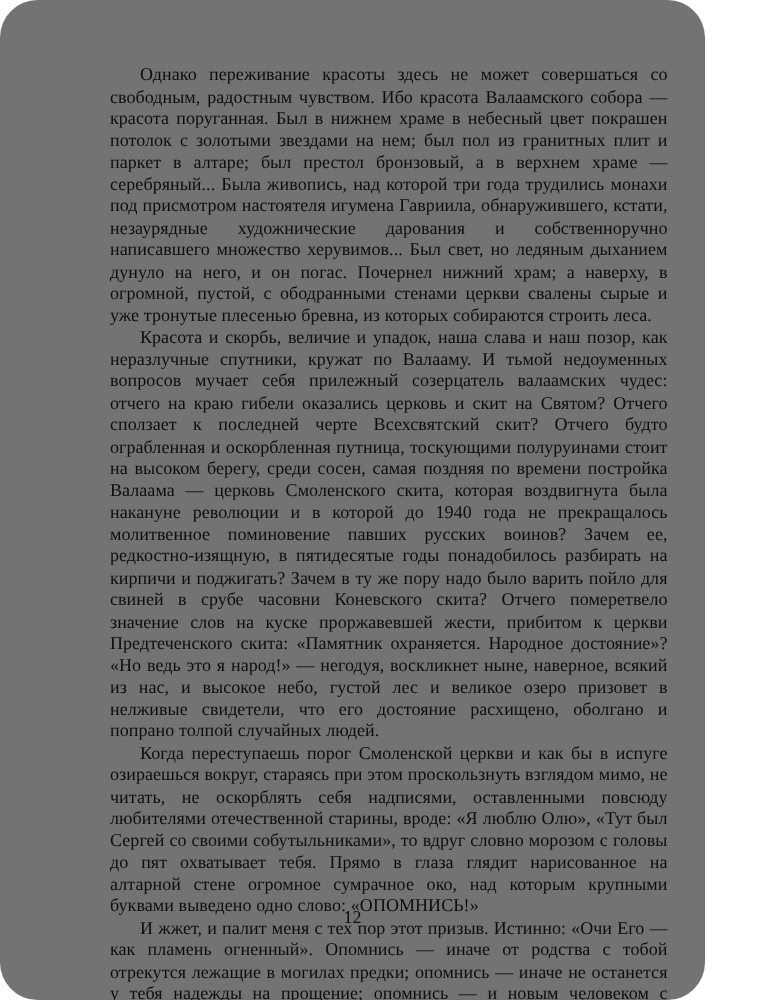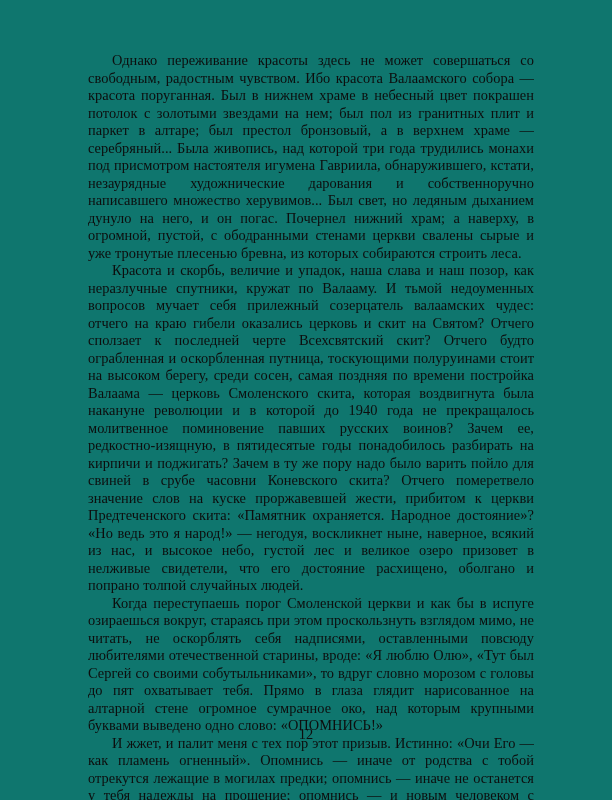--- a/index.html
+++ b/index.html
@@ -3,26 +3,27 @@
 <meta charset="utf-8">
 <title>Scanned book page 12</title>
 <style>
   html, body {
     margin: 0;
     padding: 0;
     background: #ffffff;
   }
   .page {
     position: relative;
-    width: 612px;
+    width: 564px;
     height: 800px;
-    background: #0f766e;
+    background: #737373;
     overflow: hidden;
     font-family: "Liberation Serif", "DejaVu Serif", serif;
     color: #0d0d0d;
+    border-radius: 30px;
   }
   .text-column {
     position: absolute;
     left: 88px;
     top: 52px;
     width: 446px;
   }
   .para {
     margin: 0;
     font-size: 14.4px;

